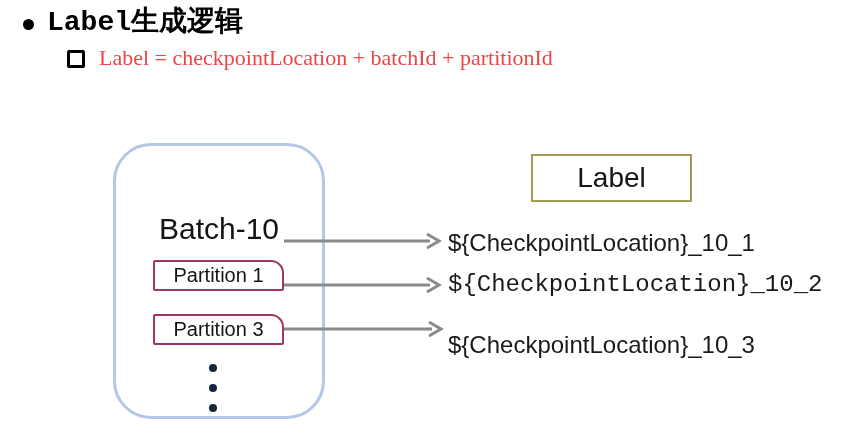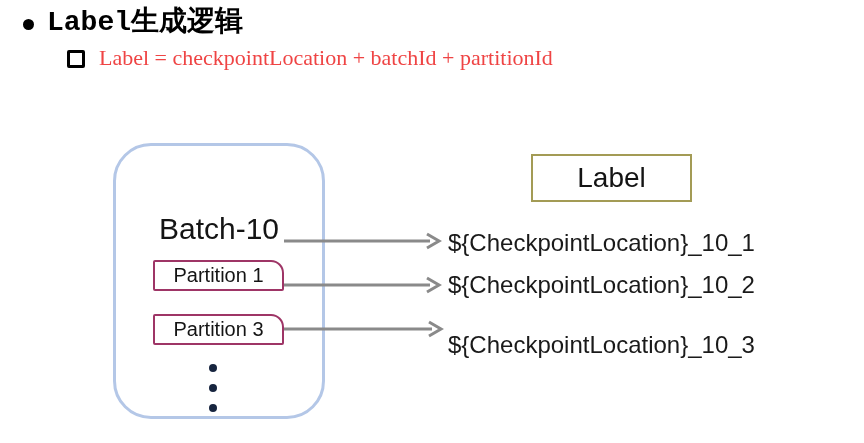--- a/index.html
+++ b/index.html
@@ -165,21 +165,21 @@
   .mapping {
     position: absolute;
     left: 448px;
     height: 32px;
     line-height: 32px;
     font-size: 24px;
     color: #1a1a1a;
     white-space: nowrap;
   }
   .m1 { top: 227px; }
-  .m2 { top: 269px; }
+  .m2 { top: 269px; font-family: Liberation Mono, monospace; }
   .m3 { top: 313px; margin-top: 16px; }
 </style>
 </head>
 <body>
 
 <div class="slide">
 
   <div class="title-row">
     <span class="bullet-dot"></span>
     <span class="title-text">Label生成逻辑</span>

